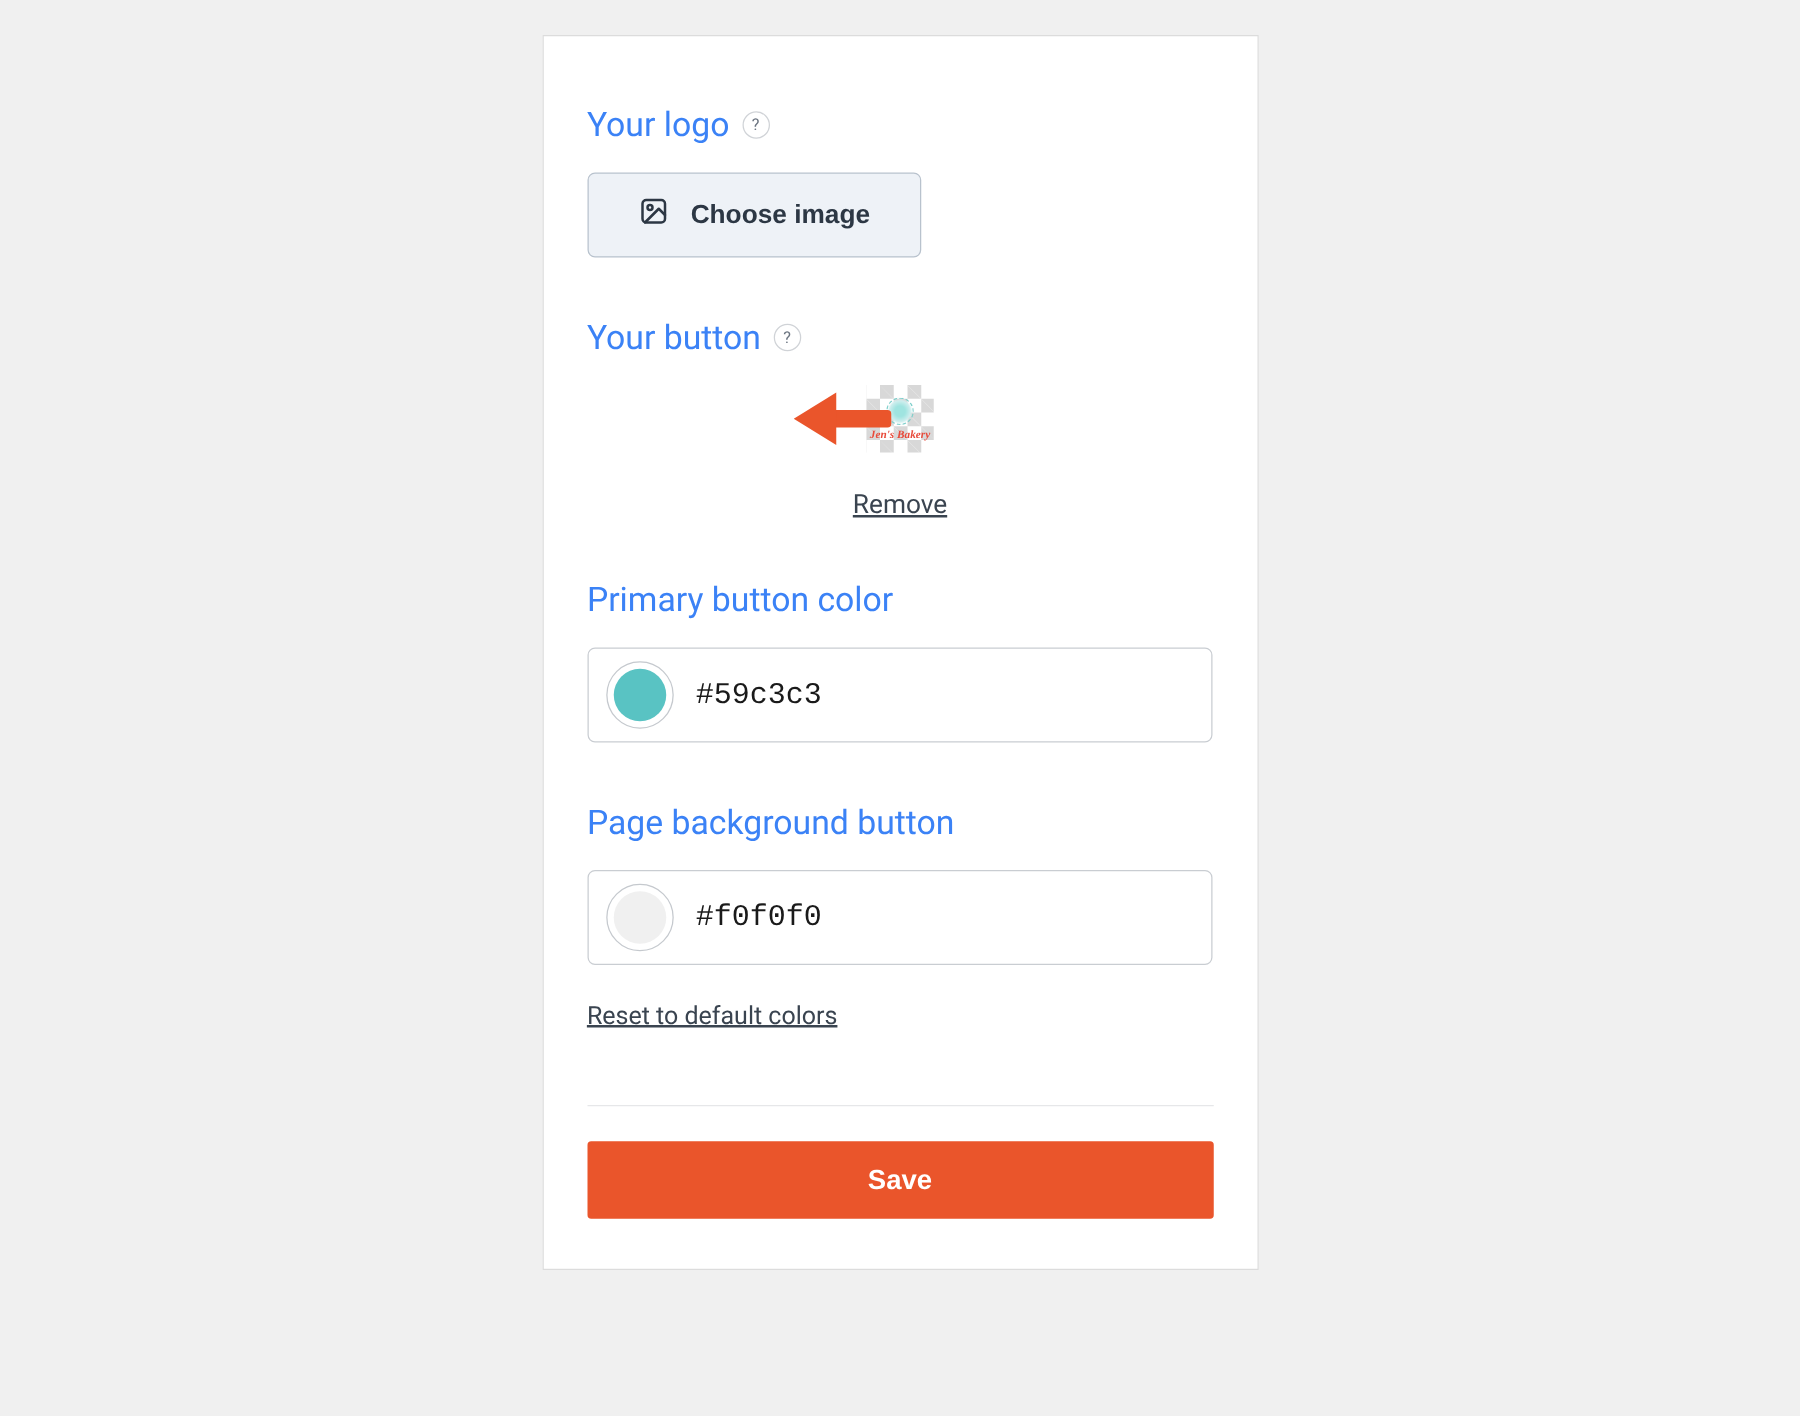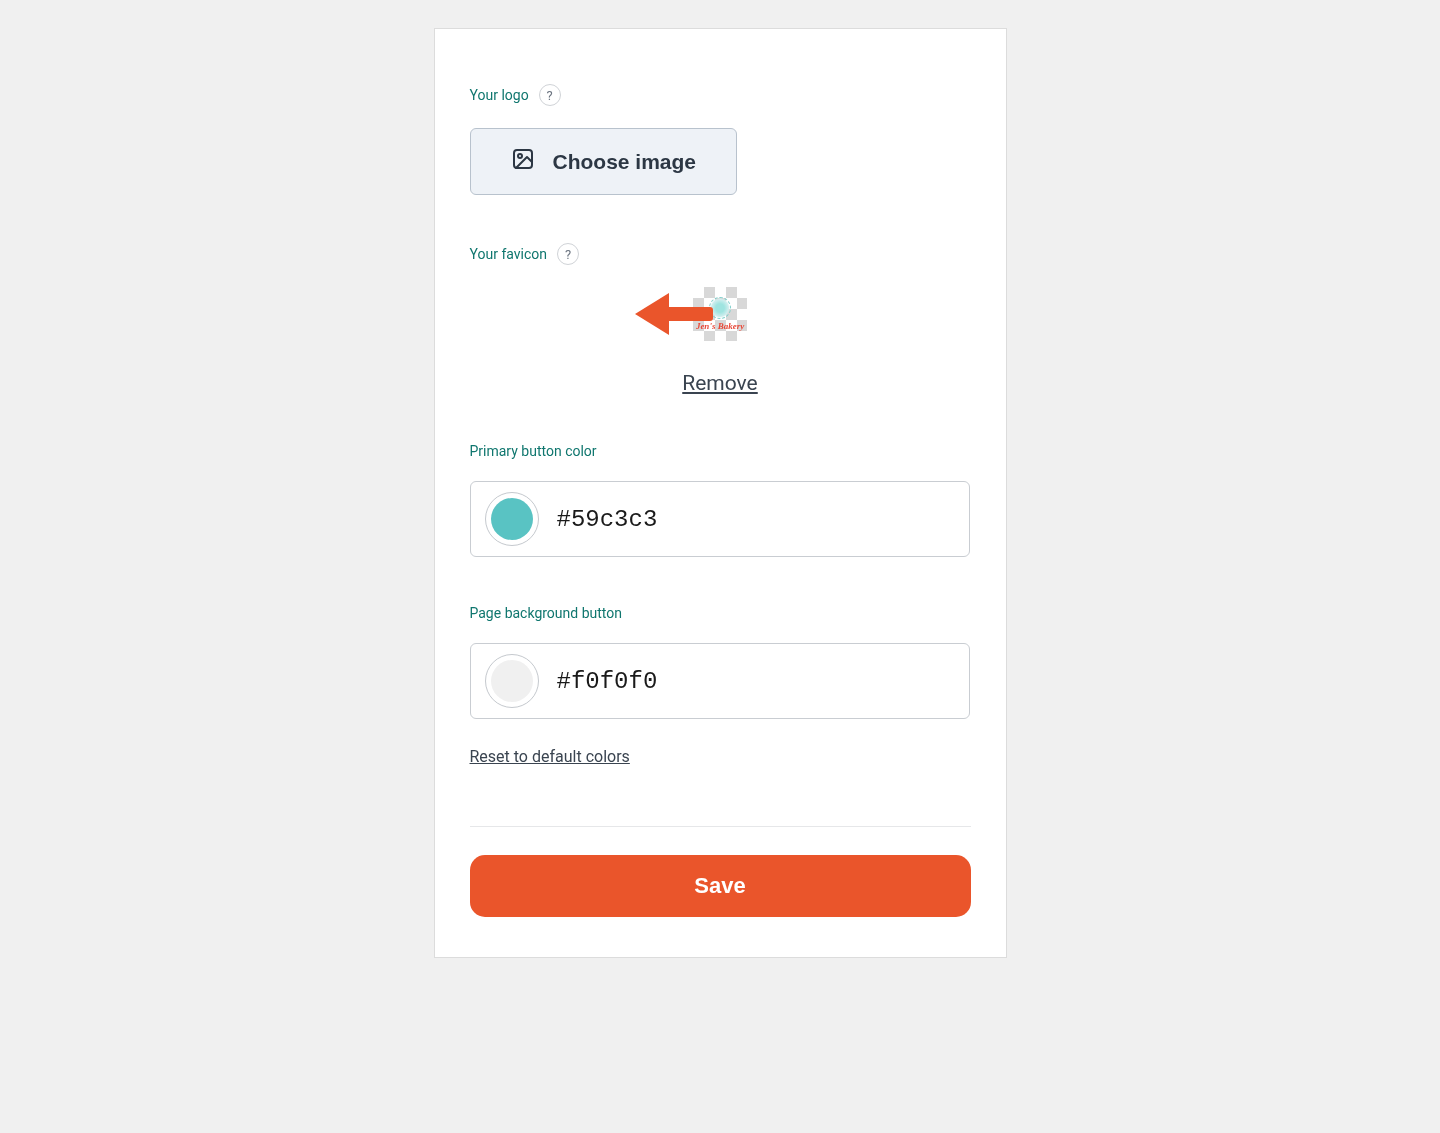--- a/index.html
+++ b/index.html
@@ -22,22 +22,22 @@
     }
     .field-group { margin-bottom: 48px; }
     .field-group.last { margin-bottom: 0; }
     .label-row {
       display: flex;
       align-items: center;
       gap: 10px;
       margin-bottom: 22px;
     }
     .label-text {
-      font-size: 14px;
-      color: #0f766e;
+      font-size: 27px;
+      color: #3b82f6;
       font-weight: 400;
     }
     .help-icon {
       width: 22px;
       height: 22px;
       border: 1px solid #d0d3d7;
       border-radius: 50%;
       display: flex;
       align-items: center;
       justify-content: center;
@@ -137,37 +137,37 @@
       font-size: 24px;
       color: #1a1a1a;
       border: none;
       outline: none;
       flex: 1;
       background: transparent;
     }
     .reset-link {
       display: inline-block;
       margin-top: 28px;
-      font-size: 16px;
+      font-size: 20px;
       color: #3a4450;
       text-decoration: underline;
       cursor: pointer;
       text-align: center;
     }
     .divider {
       border: none;
       border-top: 1px solid #e6e7e9;
       margin-top: 60px;
       margin-bottom: 28px;
     }
     .save-btn {
       width: 100%;
       background: #ea552b;
       border: none;
-      border-radius: 15px;
+      border-radius: 3px;
       color: #ffffff;
       font-size: 22px;
       font-weight: 700;
       padding: 18px 0;
       cursor: pointer;
     }
   </style>
 </head>
 <body>
 
@@ -187,21 +187,21 @@
           <path d="M21 15l-5-5L5 21"></path>
         </svg>
       </span>
       <span>Choose image</span>
     </button>
   </div>
 
   
   <div class="field-group">
     <div class="label-row">
-      <span class="label-text">Your favicon</span>
+      <span class="label-text">Your button</span>
       <span class="help-icon">?</span>
     </div>
     <div class="favicon-row">
       <div class="favicon-preview">
         <div class="favicon-flower"></div>
         <div class="favicon-text">Jen's Bakery</div>
       </div>
       <span class="remove-link">Remove</span>
       <span class="arrow-annotation">
         <svg width="80" height="50" viewBox="0 0 80 50">

